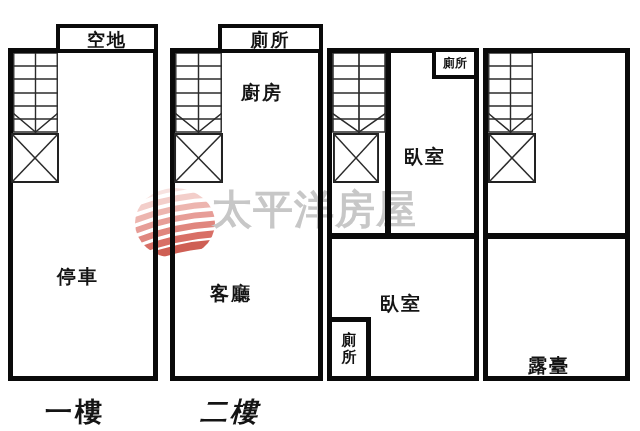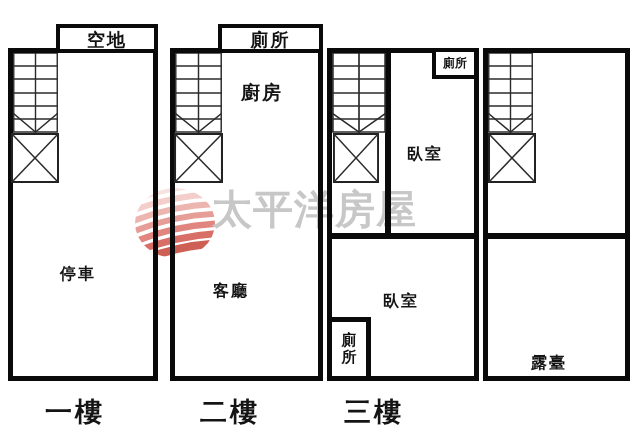--- a/index.html
+++ b/index.html
@@ -22,21 +22,21 @@
   .smallbox{position:absolute;z-index:3;border:4px solid #0a0a0a;box-sizing:border-box;background:#fff;
             display:flex;align-items:center;justify-content:center;}
   .smallbox span{font-size:12px;font-weight:600;color:#111;}
   .toiletbox{position:absolute;z-index:3;border:5px solid #0a0a0a;box-sizing:border-box;background:#fff;
              display:flex;align-items:center;justify-content:center;}
   .toiletbox span{font-size:15px;font-weight:600;color:#111;width:17px;line-height:1.15;
                   word-break:break-all;text-align:center;}
   .wall{position:absolute;z-index:2;background:#0a0a0a;}
   .stair,.xbox{position:absolute;z-index:2;}
   .room-label{position:absolute;z-index:3;width:100px;text-align:center;
-              font-size:16px;font-weight:600;color:#141414;letter-spacing:2px;}
+              font-size:19px;font-weight:600;color:#141414;letter-spacing:2px;}
   .room-label.sm{font-size:19px;}
   .floor-label{position:absolute;z-index:3;width:100px;text-align:center;top:394px;
                font-size:27px;font-weight:700;color:#141414;letter-spacing:3px;}
 </style>
 </head>
 <body>
 
 <div class="canvas">
 
   <svg class="wm-logo" viewBox="0 0 84 74" preserveAspectRatio="none">
@@ -99,21 +99,21 @@
       <path d="M0 60 L24 79 L48 60" fill="none"></path>
     </g>
   </svg>
   <svg class="xbox" style="left:174px;top:133px;" width="49" height="50" viewBox="0 0 48 50" preserveAspectRatio="none">
     <rect x="1" y="1" width="46" height="48" fill="#fff" stroke="#222" stroke-width="2"></rect>
     <line x1="1" y1="1" x2="47" y2="49" stroke="#2b2b2b" stroke-width="1.5"></line>
     <line x1="47" y1="1" x2="1" y2="49" stroke="#2b2b2b" stroke-width="1.5"></line>
   </svg>
   <div class="room-label" style="left:181px;top:281px;">客廳</div>
   <div class="room-label sm" style="left:212px;top:80px;">廚房</div>
-  <div class="floor-label" style="left:180px;">二樓</div>
+  <div class="floor-label" style="left:180px;font-style:italic;">二樓</div>
 
   <div class="unit" style="left:327px;top:48px;width:152px;height:333px;"></div>
   <div class="wall" style="left:385px;top:48px;width:6px;height:191px;"></div>
   <div class="wall" style="left:327px;top:233px;width:152px;height:6px;"></div>
   <svg class="stair" style="left:332px;top:53px;" width="54" height="80" viewBox="0 0 48 80" preserveAspectRatio="none">
     <rect x="0.8" y="0" width="46.4" height="79" fill="#fff" stroke="#2b2b2b" stroke-width="1.5"></rect>
     <g stroke="#2b2b2b" stroke-width="1.5">
       <line x1="0" y1="13" x2="48" y2="13"></line>
         <line x1="0" y1="26" x2="48" y2="26"></line>
       <line x1="0" y1="40" x2="48" y2="40"></line>
@@ -129,21 +129,20 @@
     <line x1="47" y1="1" x2="1" y2="49" stroke="#2b2b2b" stroke-width="1.5"></line>
   </svg>
   <div class="smallbox" style="left:432px;top:48px;width:46px;height:31px;">
     <span>廁所</span>
   </div>
   <div class="room-label" style="left:375px;top:144px;">臥室</div>
   <div class="room-label" style="left:351px;top:291px;">臥室</div>
   <div class="toiletbox" style="left:327px;top:317px;width:44px;height:64px;">
     <span>廁所</span>
   </div>
-  <div class="floor-label" style="left:324px;">三樓</div>
 
   <div class="unit" style="left:483px;top:48px;width:147px;height:333px;"></div>
   <div class="wall" style="left:483px;top:233px;width:147px;height:6px;"></div>
   <svg class="stair" style="left:488px;top:53px;" width="45" height="80" viewBox="0 0 48 80" preserveAspectRatio="none">
     <rect x="0.8" y="0" width="46.4" height="79" fill="#fff" stroke="#2b2b2b" stroke-width="1.5"></rect>
     <g stroke="#2b2b2b" stroke-width="1.5">
       <line x1="0" y1="13" x2="48" y2="13"></line>
         <line x1="0" y1="26" x2="48" y2="26"></line>
       <line x1="0" y1="40" x2="48" y2="40"></line>
         <line x1="0" y1="53" x2="48" y2="53"></line>

